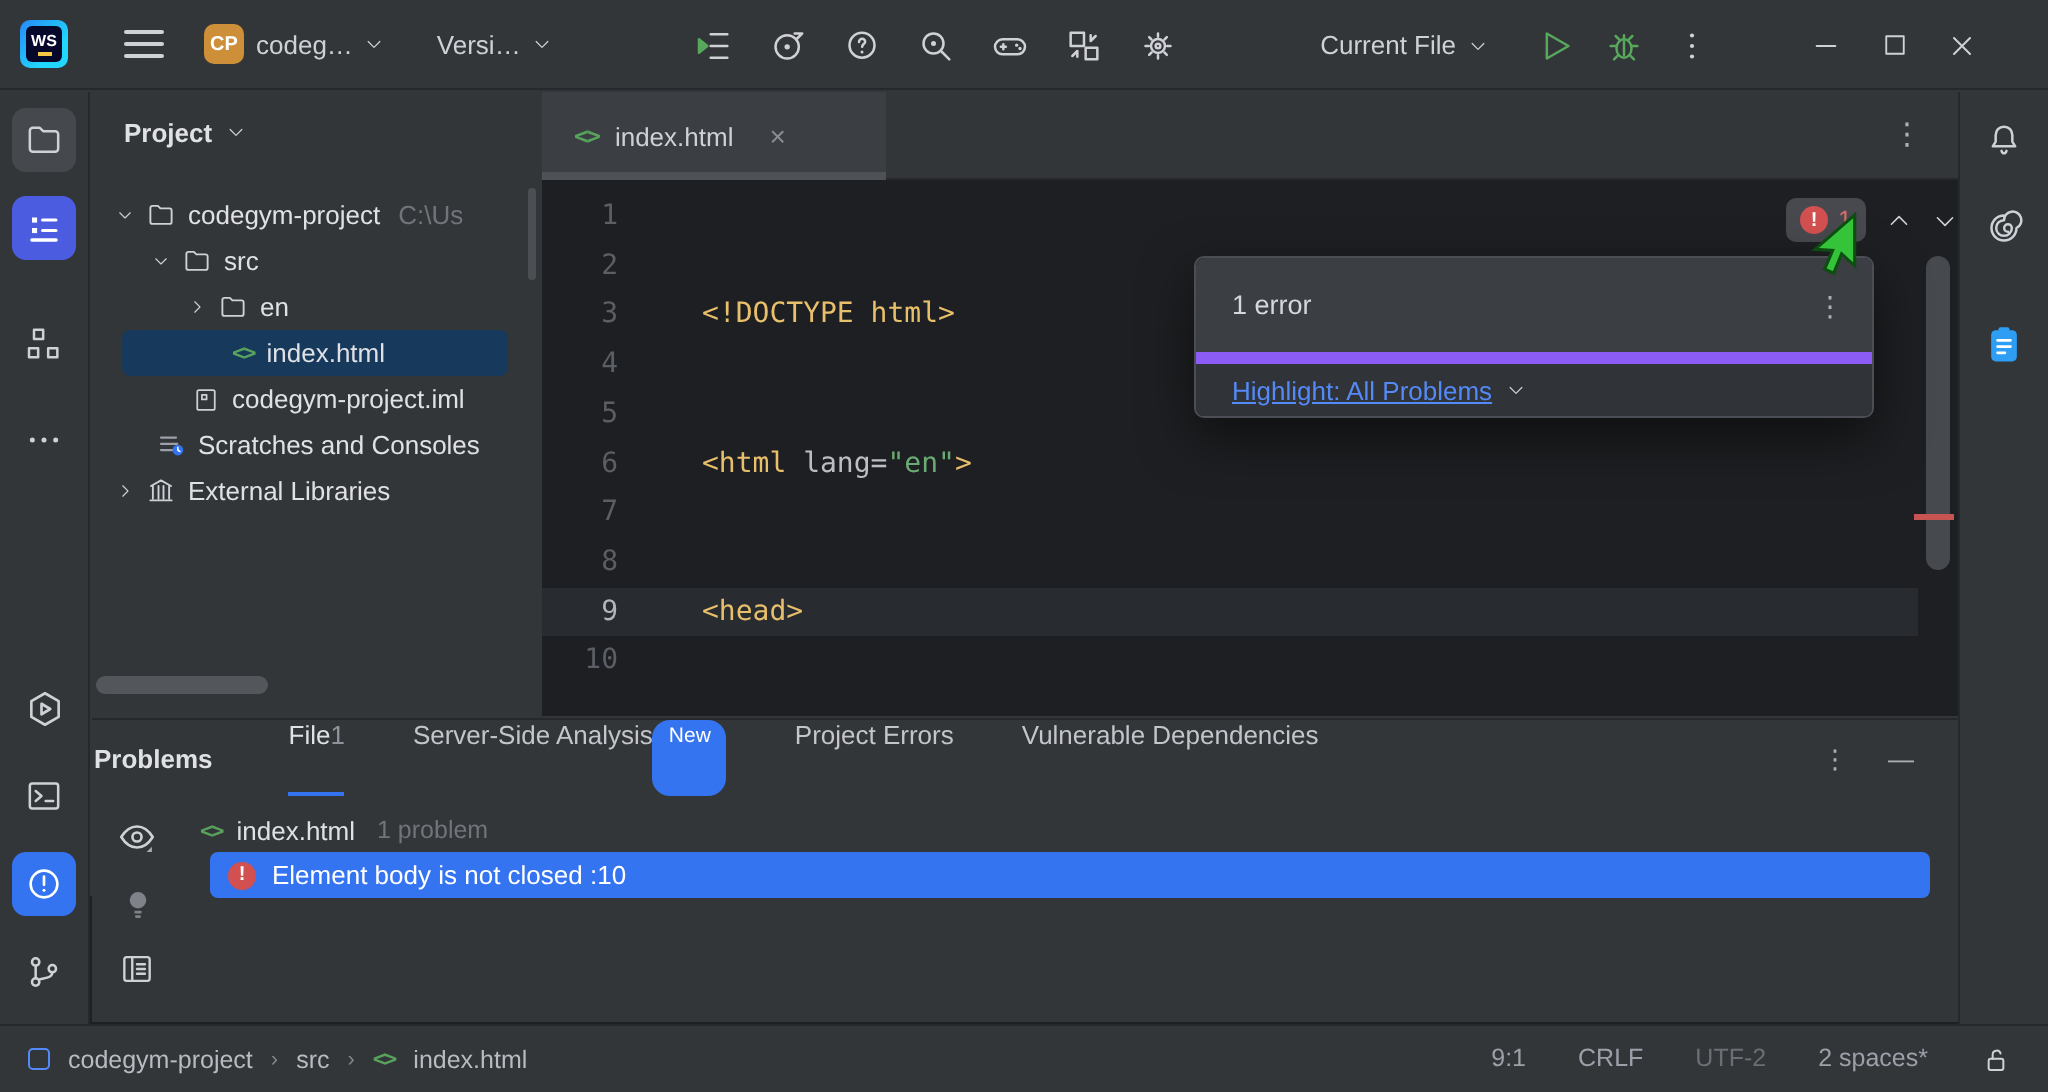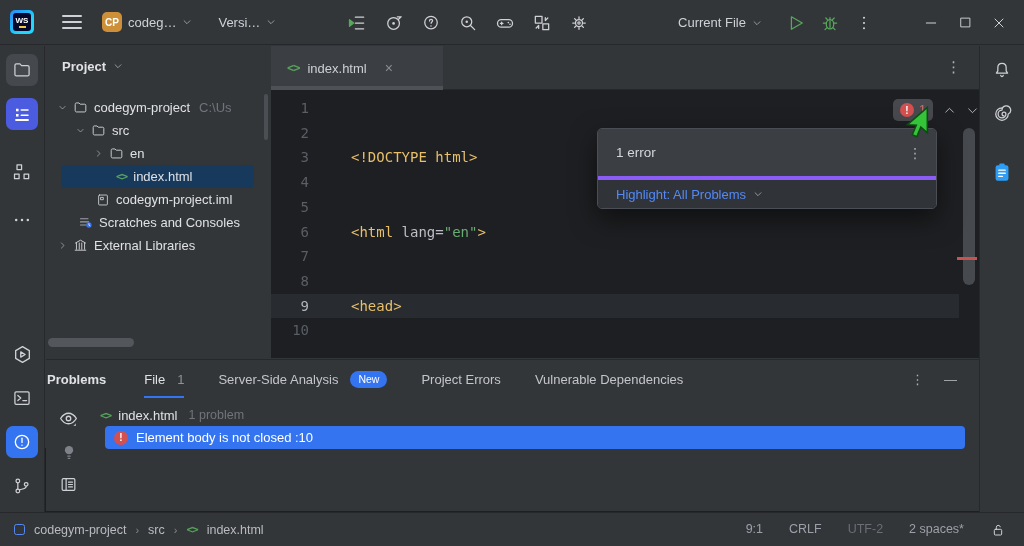--- a/index.html
+++ b/index.html
@@ -17,21 +17,21 @@
     font-size:8px; font-weight:700; display:flex; align-items:center; justify-content:center; flex-direction:column; }
   .ws-logo .inner i { display:block; width:7px; height:2px; background:#f5c944; margin-top:1px; }
   .burger { width:20px; height:14px; display:flex; flex-direction:column; justify-content:space-between; margin-left:14px; cursor:pointer; }
   .burger b { height:2px; background:#cfd1d6; border-radius:1px; }
   .widget { display:flex; align-items:center; gap:6px; padding:4px 6px; border-radius:6px; cursor:pointer; }
   .proj-badge { width:20px; height:20px; border-radius:5px; background:#cd9038; color:#fff; font-weight:700;
     font-size:10px; display:flex; align-items:center; justify-content:center; }
   .chev { width:10px; height:10px; }
   .tb-center { position:absolute; left:345px; top:0; height:45px; display:flex; align-items:center; gap:13px; }
   .tb-ico { width:24px; height:24px; display:flex; align-items:center; justify-content:center; cursor:pointer; border-radius:4px; }
-  .tb-right { position:absolute; right:8px; top:0; height:45px; display:flex; align-items:center; }
+  .tb-right { position:absolute; right:26px; top:0; height:45px; display:flex; align-items:center; }
   .win-btn { width:34px; height:34px; display:flex; align-items:center; justify-content:center; cursor:pointer; }
   svg.ic { stroke:#cfd1d6; fill:none; stroke-width:1.5; stroke-linecap:round; stroke-linejoin:round; }
   svg.green { stroke:#57a85c; }
 
   
   .abar { position:absolute; top:46px; width:45px; height:466px; background:#333639; display:flex;
     flex-direction:column; align-items:center; }
   .abar.left { left:0; border-right:1px solid #26282b; }
   .abar.right { right:0; border-left:1px solid #26282b; }
   .a-ico { width:32px; height:32px; border-radius:7px; display:flex; align-items:center; justify-content:center;
@@ -74,29 +74,29 @@
   
   .inspect { position:absolute; left:893px; top:99px; display:flex; align-items:center; gap:10px; z-index:5; }
   .inspect .pill { display:flex; align-items:center; gap:5px; background:#47494e; border-radius:5px; padding:4px 7px; cursor:pointer; }
   .err-dot { width:14px; height:14px; border-radius:50%; background:#d35050; color:#fff; font-size:10px; font-weight:700;
     display:flex; align-items:center; justify-content:center; }
   .inspect .cnt { color:#d26e6a; font-size:12.5px; }
   .popup { position:absolute; left:597px; top:128px; width:340px; z-index:6; border:1px solid #4b4e54; border-radius:5px;
     box-shadow:0 10px 26px rgba(0,0,0,.5); overflow:hidden; }
   .popup-head { height:47px; background:#3b3e43; display:flex; align-items:center; padding:0 14px 0 18px; color:#d5d7dc; font-size:13.5px; }
   .popup-kebab { margin-left:auto; color:#aeb0b6; font-size:14px; cursor:pointer; }
-  .popup-foot { height:32px; background:#303338; border-top:4px solid #8b5cf6; display:flex; align-items:center; gap:7px;
-    padding-left:18px; color:#548af7; cursor:pointer; }
+  .popup-foot { height:32px; background:#303338; border-top:6px solid #8b5cf6; display:flex; align-items:center; gap:7px;
+    padding-left:18px; color:#548af7; cursor:pointer;text-decoration:underline; }
   .cursor { position:absolute; left:901px; top:106px; z-index:9; }
 
   
   .problems { position:absolute; left:46px; top:359px; width:933px; height:152px; background:#333639; border-top:1px solid #26282b; }
   .pr-header { height:38px; display:flex; align-items:center; padding-left:1px; }
   .pr-title { font-weight:700; color:#dfe1e5; margin-right:38px; }
-  .pr-tab { display:flex; align-items:center; gap:12px; color:#c3c5cb; margin-right:34px; height:38px; cursor:pointer; }
+  .pr-tab { display:flex; gap:0; color:#c3c5cb; margin-right:34px; height:38px; cursor:pointer; }
   .pr-tab.sel { color:#dfe1e5; box-shadow:inset 0 -3px 0 -1px #3574f0; }
   .pr-tab .cnt { color:#8f929a; }
   .new-pill { background:#3574f0; color:#fff; font-size:10.5px; padding:2px 8px 3px; border-radius:9px; }
   .pr-actions { margin-left:auto; display:flex; gap:20px; padding-right:22px; color:#aeb0b6; }
   .pr-actions span { cursor:pointer; }
   .pr-tools { position:absolute; left:12px; top:48px; display:flex; flex-direction:column; gap:14px; align-items:center; }
   .file-row { position:absolute; left:54px; top:44px; height:22px; display:flex; align-items:center; gap:7px; white-space:nowrap; }
   .file-row .name { color:#dfe1e5; }
   .file-row .path { color:#70747b; font-size:12.5px; }
   .file-row .meta { color:#70747b; font-size:12.5px; margin-left:4px; }

